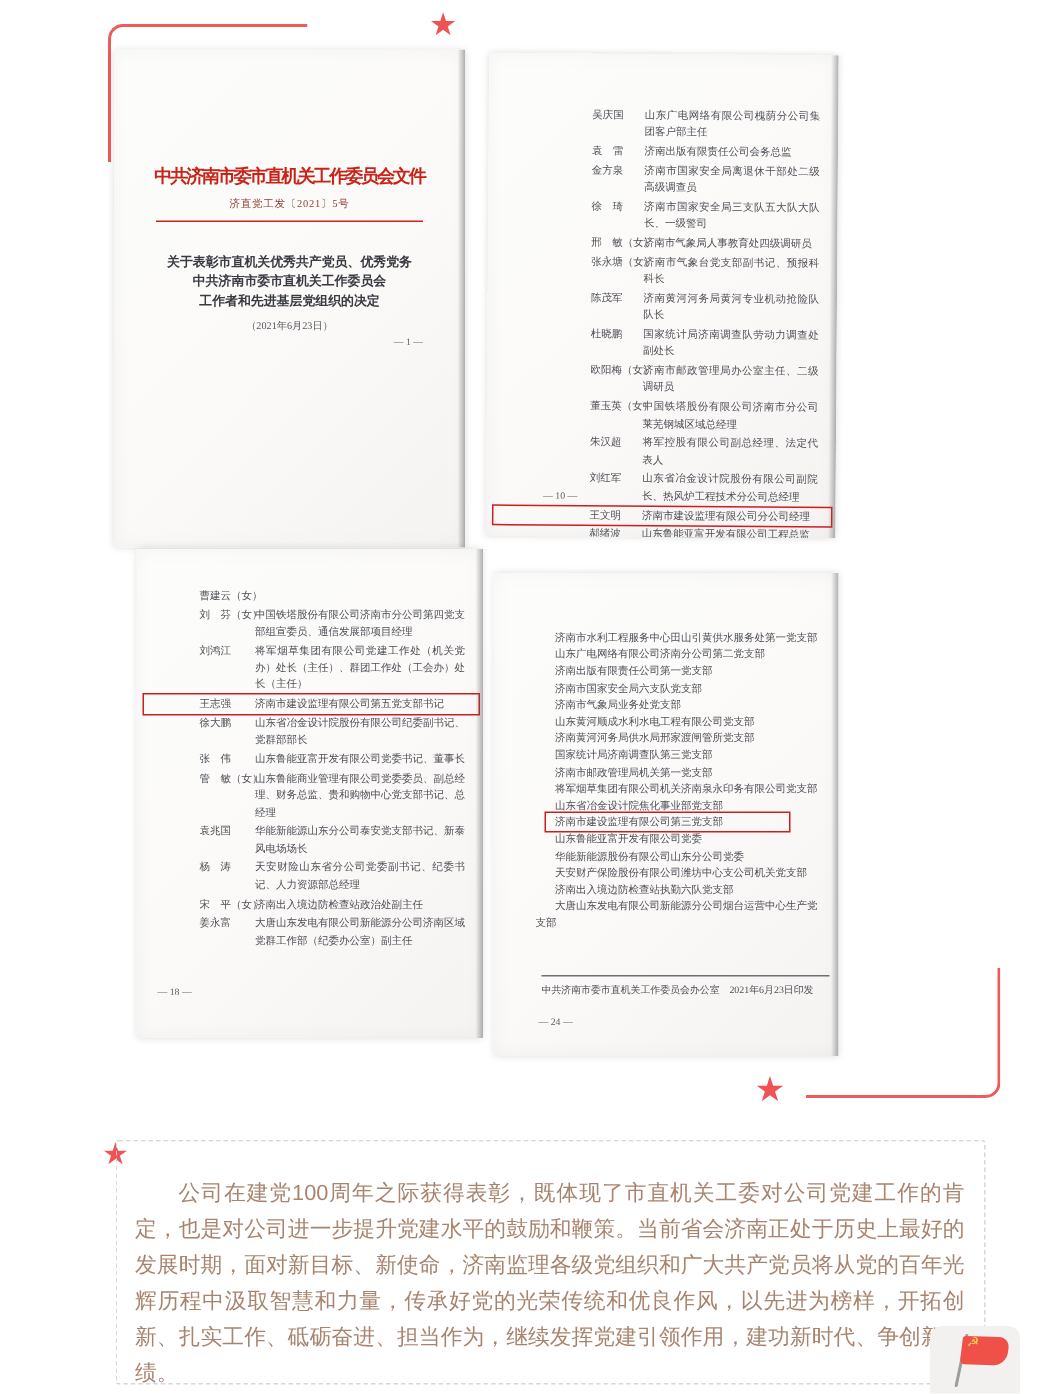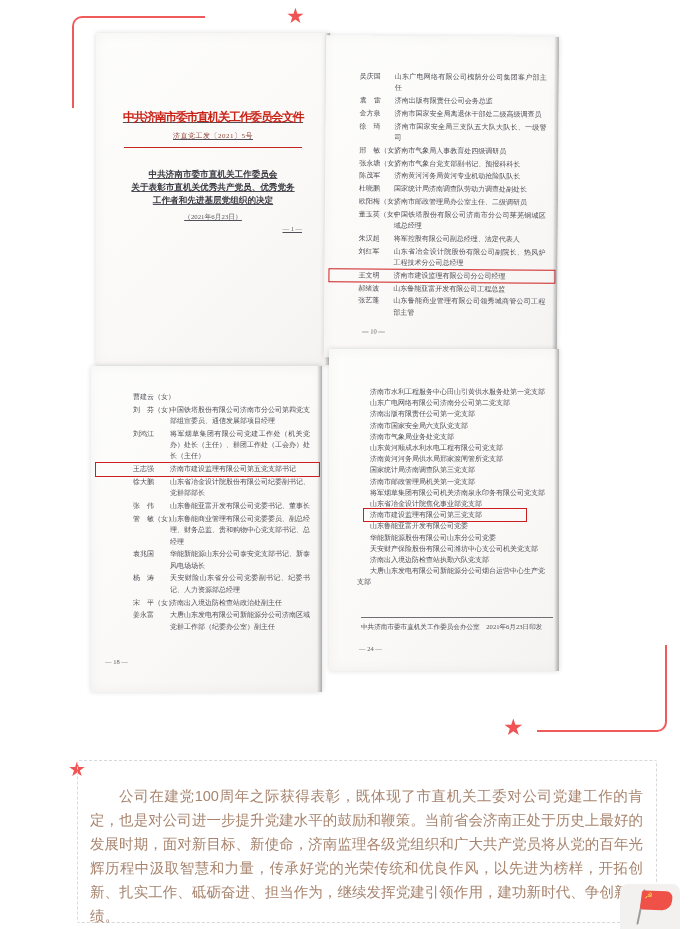--- a/index.html
+++ b/index.html
@@ -14,43 +14,43 @@
     background:linear-gradient(135deg,#fdfdfc 0%,#faf9f7 60%,#f4f3f1 100%);
     box-shadow:0 0 5px rgba(0,0,0,.14), inset 0 0 14px rgba(0,0,0,.04);
     overflow:hidden;
     font-family:"Liberation Serif","DejaVu Serif",serif;
     color:#50505a;
   }
   .scan::after{ 
     content:"";position:absolute;top:0;bottom:0;right:0;width:5px;
     background:linear-gradient(to right,rgba(0,0,0,0),rgba(90,90,95,.45));
   }
-  #doc1{left:96px;top:33px;width:234px;height:332px;text-decoration:underline;}
+  #doc1{left:76px;top:33px;width:234px;height:332px;}
   #doc2{left:325px;top:36px;width:233px;height:322px;transform:rotate(.4deg);}
   #doc3{left:91px;top:366px;width:231px;height:326px;}
-  #doc4{left:329px;top:349px;width:230px;height:322px;}
+  #doc4{left:329px;top:382px;width:230px;height:322px;}
 
   
   .d1-header{margin-top:76px;text-align:center;color:#c92318;font-weight:bold;
     font-size:12px;letter-spacing:-1.4px;white-space:nowrap;}
   .d1-issue{margin-top:5px;text-align:center;font-size:7px;color:#8d4034;letter-spacing:.5px;}
   .d1-rule{width:178px;margin:6px auto 0;border-top:1.6px solid #c5251a;}
   .d1-title{margin-top:20px;text-align:center;font-weight:bold;color:#3a3a42;
     font-size:8.6px;line-height:13px;}
   .d1-date{margin-top:5px;text-align:center;font-size:6.8px;color:#55555c;}
   .d1-body{margin:9px 26px 0 30px;font-size:7px;line-height:9.8px;text-align:justify;
     text-indent:14px;color:#5d5d64;filter:blur(.25px);}
   .d1-page{margin:3px 28px 0 0;text-align:right;font-size:6.5px;color:#5d5d64;}
 
   
   .rows{position:absolute;left:0;right:0;}
   #doc2 .rows{top:36px;}
   #doc3 .rows{top:26px;}
   .nrow{display:flex;font-size:7px;line-height:11.3px;color:#4e4e56;margin-bottom:1.5px;}
-  #doc2 .nm{flex:none;width:35px;margin-left:34px;white-space:nowrap;}
+  #doc2 .nm{flex:none;width:35px;margin-left:69px;white-space:nowrap;}
   #doc3 .nm{flex:none;width:37px;margin-left:42px;white-space:nowrap;}
   .ds{flex:1;margin-right:12px;text-align:justify;}
   .nrow.hl{position:relative;}
   .nrow.hl::after{content:"";position:absolute;left:4px;right:2px;top:-2px;bottom:-1px;
     border:1.7px solid #cc1e1e;}
   .doc-page{font-size:6.5px;color:#5d5d64;}
   #d2-page{position:absolute;left:38px;top:292px;}
   #d3-page{position:absolute;left:14px;top:292px;}
 
   
@@ -96,22 +96,22 @@
 <body>
 
 <div class="corner" id="corner-tl"></div>
 <div class="star" id="star-top">★</div>
 
 <div class="scan" id="doc1">
   <div class="d1-header">中共济南市委市直机关工作委员会文件</div>
   <div class="d1-issue">济直党工发〔2021〕5号</div>
   <div class="d1-rule"></div>
   <div class="d1-title">
+    <div>关于表彰市直机关优秀共产党员、优秀党务</div>
     <div>中共济南市委市直机关工作委员会</div>
-    <div>关于表彰市直机关优秀共产党员、优秀党务</div>
     <div>工作者和先进基层党组织的决定</div>
   </div>
   <div class="d1-date">（2021年6月23日）</div>
   <div class="d1-page">— 1 —</div>
 </div>
 
 <div class="scan" id="doc2">
   <div class="rows">
       <div class="nrow">
         <span class="nm">吴庆国</span>

